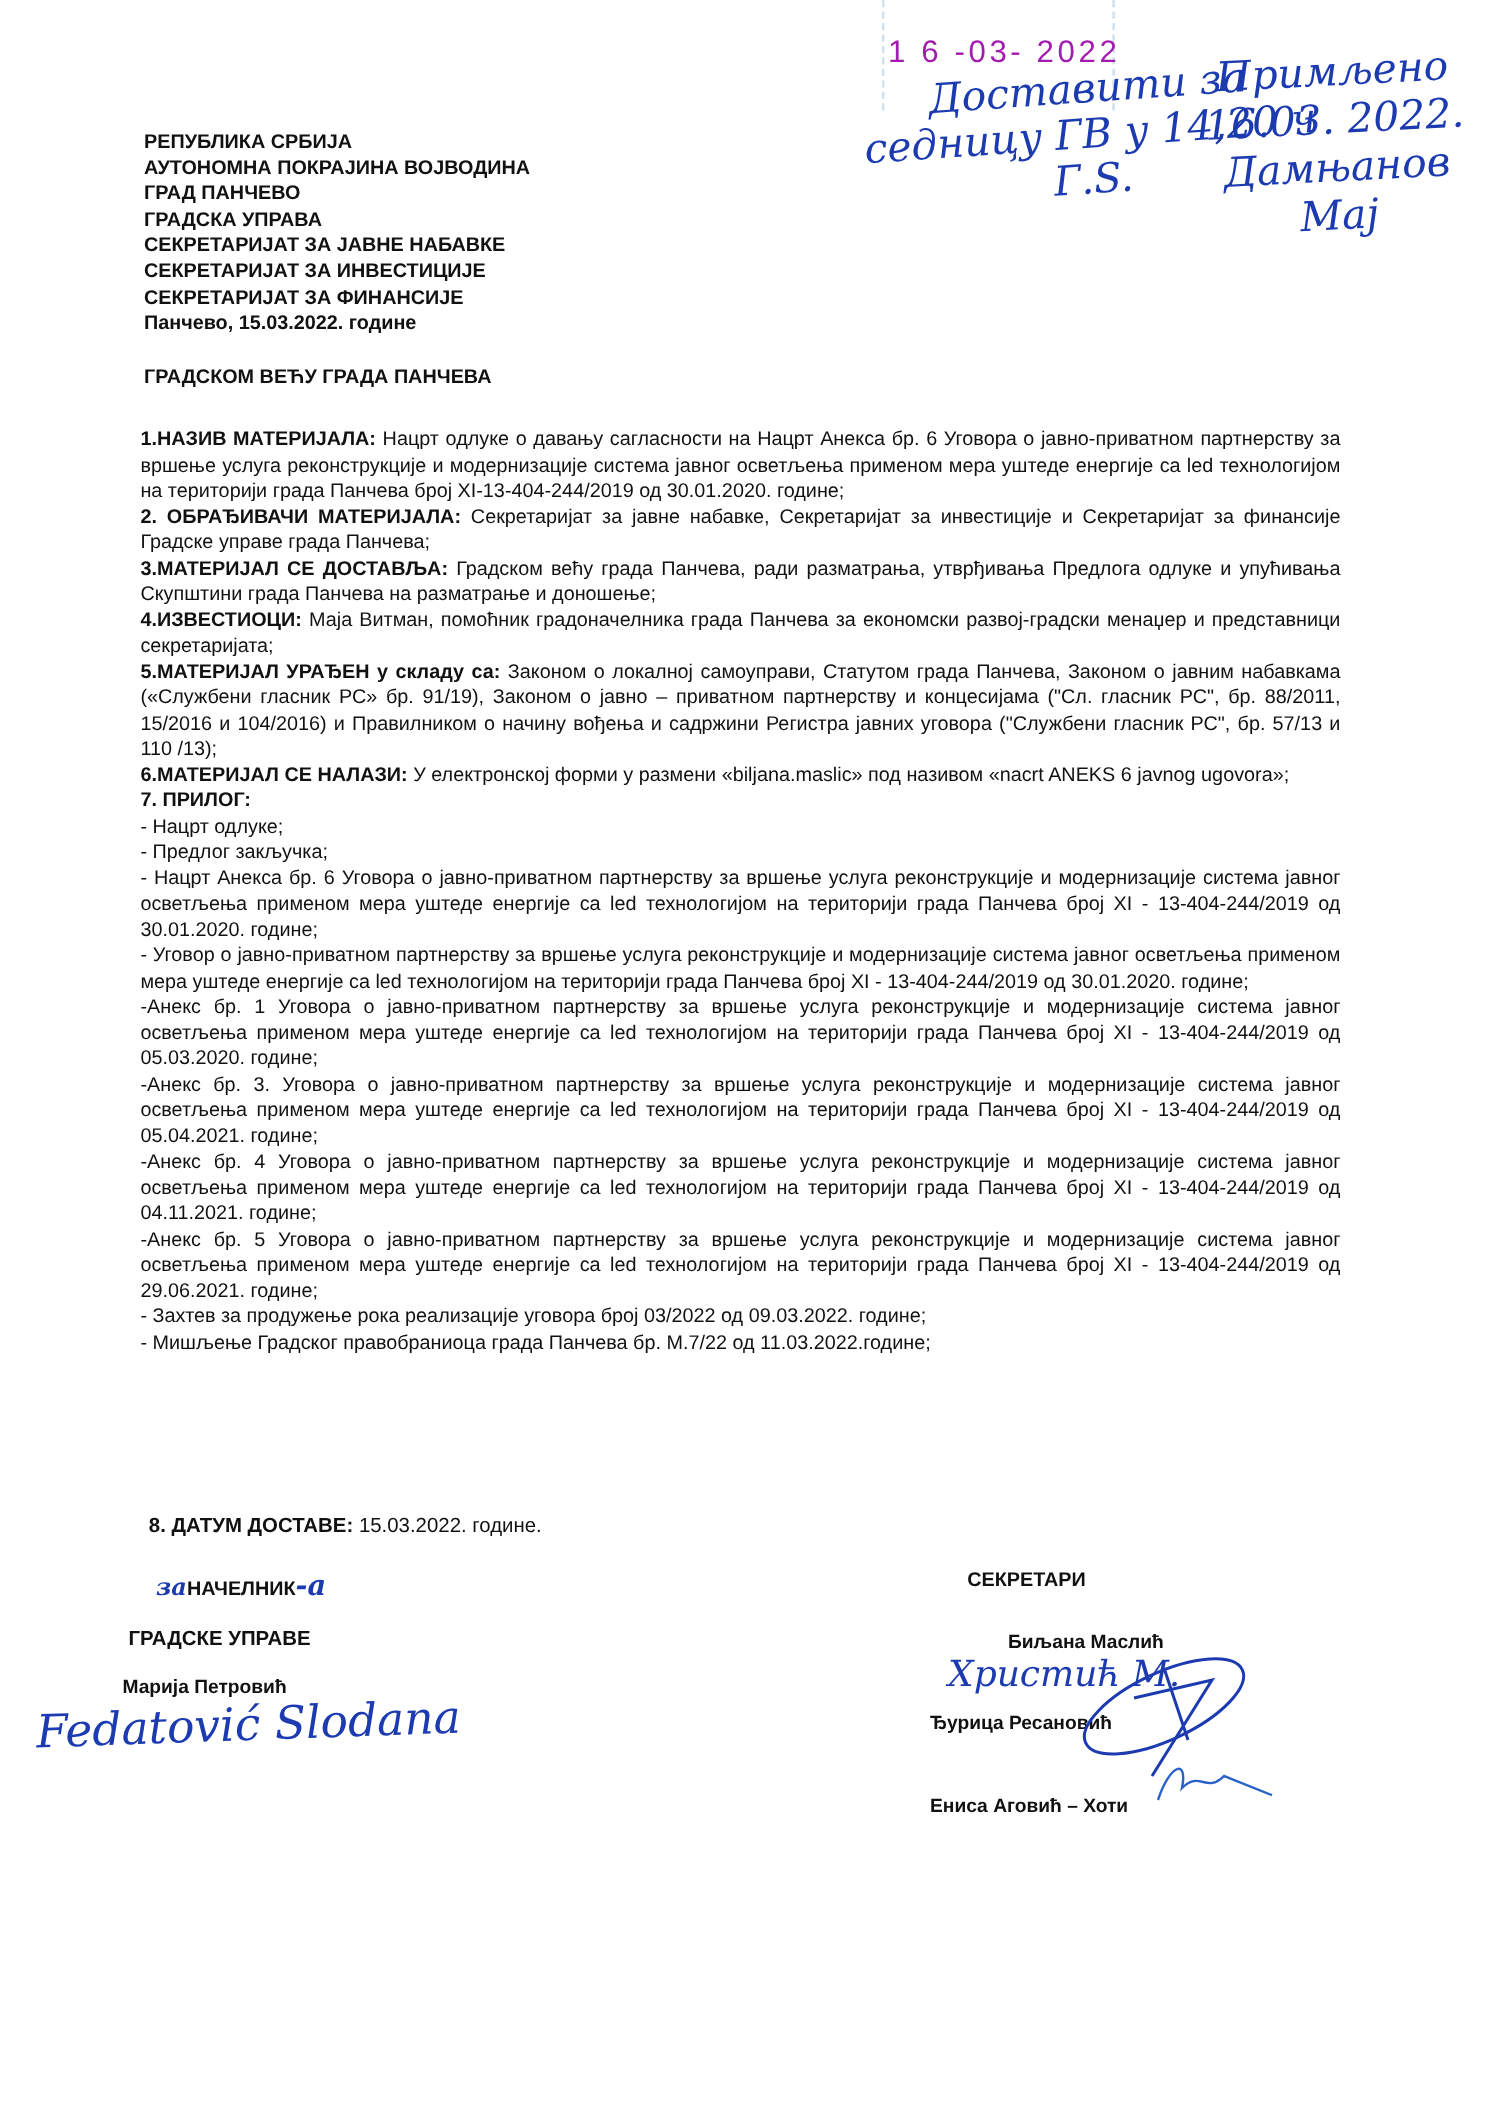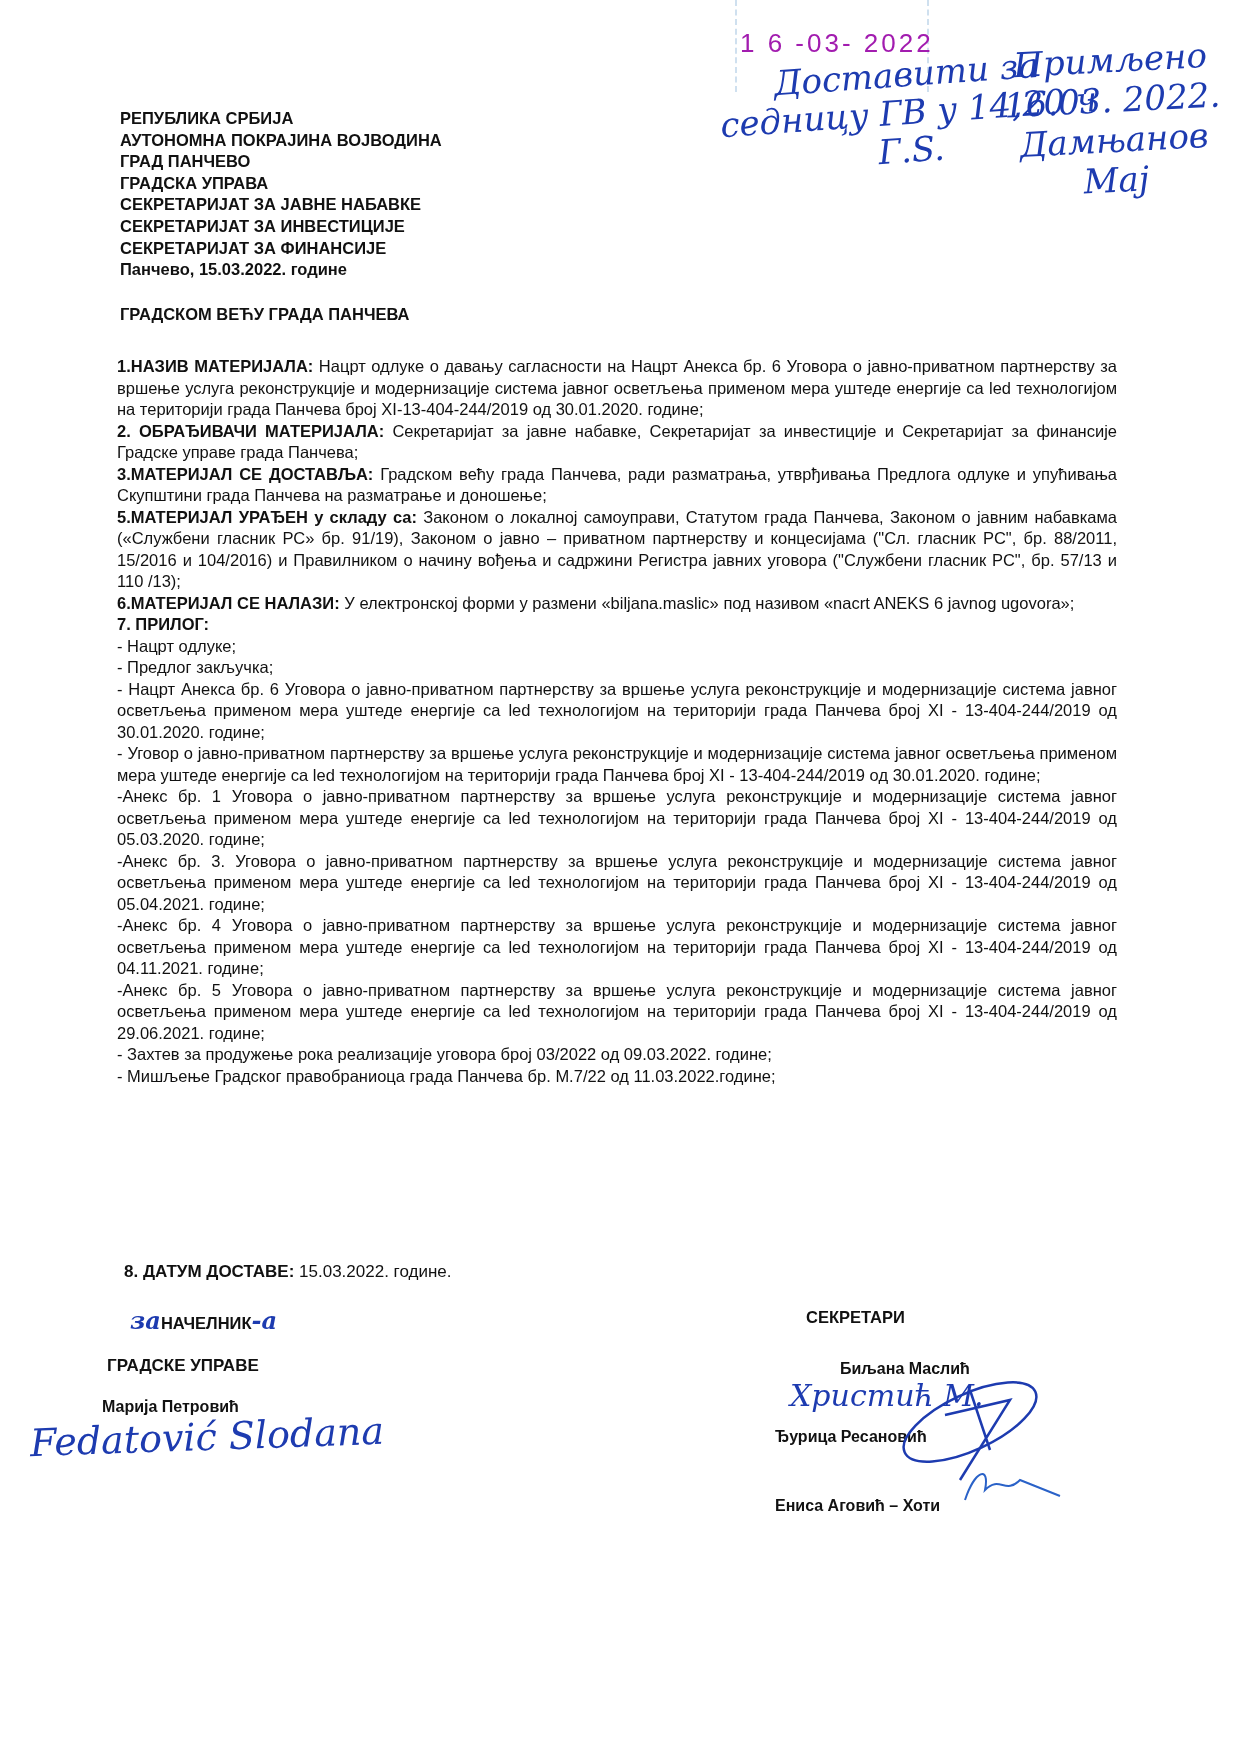--- a/index.html
+++ b/index.html
@@ -58,41 +58,42 @@
     <div>СЕКРЕТАРИЈАТ ЗА ФИНАНСИЈЕ</div>
     <div>Панчево, 15.03.2022. године</div>
   </div>
 
   <div class="addressee">ГРАДСКОМ ВЕЋУ ГРАДА ПАНЧЕВА</div>
 
   <div class="body">
     <p><b>1.НАЗИВ МАТЕРИЈАЛА:</b><span> Нацрт одлуке о давању сагласности на  Нацрт Анекса бр. 6 Уговора о јавно-приватном партнерству за вршење услуга реконструкције и модернизације система јавног осветљења применом мера уштеде енергије са led технологијом на територији града Панчева број XI-13-404-244/2019 од 30.01.2020. године;</span></p>
     <p><b>2. ОБРАЂИВАЧИ МАТЕРИЈАЛА:</b><span> Секретаријат за јавне набавке, Секретаријат за инвестиције и Секретаријат за финансије Градске управе града Панчева;</span></p>
     <p><b>3.МАТЕРИЈАЛ СЕ ДОСТАВЉА:</b><span> Градском већу града Панчева, ради разматрања, утврђивања Предлога одлуке и упућивања Скупштини града Панчева на разматрање и доношење;</span></p>
+    <p><b>4.ИЗВЕСТИОЦИ:</b><span> Маја Витман, помоћник градоначелника града Панчева за економски развој-градски менаџер и представници секретаријата;</span></p>
     <p><b>5.МАТЕРИЈАЛ УРАЂЕН у складу са:</b><span> Законом о локалној самоуправи, Статутом града Панчева, Законом о јавним набавкама («Службени гласник РС» бр. 91/19), Законом о јавно – приватном партнерству и концесијама ("Сл. гласник РС", бр. 88/2011, 15/2016 и 104/2016) и Правилником о начину вођења и садржини Регистра јавних уговора ("Службени гласник РС", бр. 57/13 и 110 /13);</span></p>
     <p><b>6.МАТЕРИЈАЛ СЕ НАЛАЗИ:</b><span> У електронској форми у размени «biljana.maslic» под називом «nacrt  ANEKS 6 javnog ugovora»;</span></p>
     <p><b>7. ПРИЛОГ:</b></p>
     <p>- Нацрт одлуке;</p>
     <p>- Предлог закључка;</p>
     <p>- Нацрт Анекса бр. 6 Уговора о јавно-приватном партнерству за вршење услуга реконструкције и модернизације система јавног осветљења применом мера уштеде енергије са led технологијом на територији града Панчева број XI - 13-404-244/2019 од 30.01.2020. године;</p>
     <p>- Уговор о јавно-приватном партнерству за вршење услуга реконструкције и модернизације система јавног осветљења применом мера уштеде енергије са led технологијом на територији града Панчева  број  XI - 13-404-244/2019 од 30.01.2020. године;</p>
     <p>-Анекс бр. 1 Уговора о јавно-приватном партнерству за вршење услуга реконструкције и модернизације система јавног осветљења применом мера уштеде енергије са led технологијом на територији града Панчева  број XI - 13-404-244/2019 од 05.03.2020. године;</p>
     <p>-Анекс бр. 3. Уговора о јавно-приватном партнерству за вршење услуга реконструкције и модернизације система јавног осветљења применом мера уштеде енергије са led технологијом на територији града Панчева  број XI - 13-404-244/2019 од 05.04.2021. године;</p>
     <p>-Анекс бр. 4 Уговора о јавно-приватном партнерству за вршење услуга реконструкције и модернизације система јавног осветљења применом мера уштеде енергије са led технологијом на територији града Панчева  број XI - 13-404-244/2019 од 04.11.2021. године;</p>
     <p>-Анекс бр. 5 Уговора о јавно-приватном партнерству за вршење услуга реконструкције и модернизације система јавног осветљења применом мера уштеде енергије са led технологијом на територији града Панчева  број XI - 13-404-244/2019 од 29.06.2021. године;</p>
     <p>- Захтев за продужење рока реализације уговора број 03/2022 од 09.03.2022. године;</p>
     <p>- Мишљење Градског правобраниоца града Панчева бр. М.7/22 од 11.03.2022.године;</p>
   </div>
 
   <div class="delivery">
     <b>8. ДАТУМ ДОСТАВЕ:</b><span> 15.03.2022. године.</span>
   </div>
 
   <div class="sig-left-title">
-    <span class="handwriting" style="position:static;font-size:24px;">за</span><span>НАЧЕЛНИК</span><span class="handwriting" style="position:static;font-size:24px;">-а</span>
+    <span class="handwriting" style="position:static;font-size:20px;">за</span><span>НАЧЕЛНИК</span><span class="handwriting" style="position:static;font-size:24px;">-а</span>
   </div>
   <div class="sig-left-sub">ГРАДСКЕ УПРАВЕ</div>
   <div class="sig-left-name">Марија Петровић</div>
   <div class="handwriting" style="left:30px;top:1415px;font-size:38px;transform:rotate(-2deg);">Fedatović Slodana</div>
 
   <div class="sig-right-title">СЕКРЕТАРИ</div>
   <div class="sig-right-name1">Биљана Маслић</div>
   <div class="handwriting" style="left:790px;top:1378px;font-size:30px;">Христић М.</div>
   <div class="sig-right-name2">Ђурица Ресановић</div>
   <div class="sig-right-name3">Ениса  Аговић – Хоти</div>

